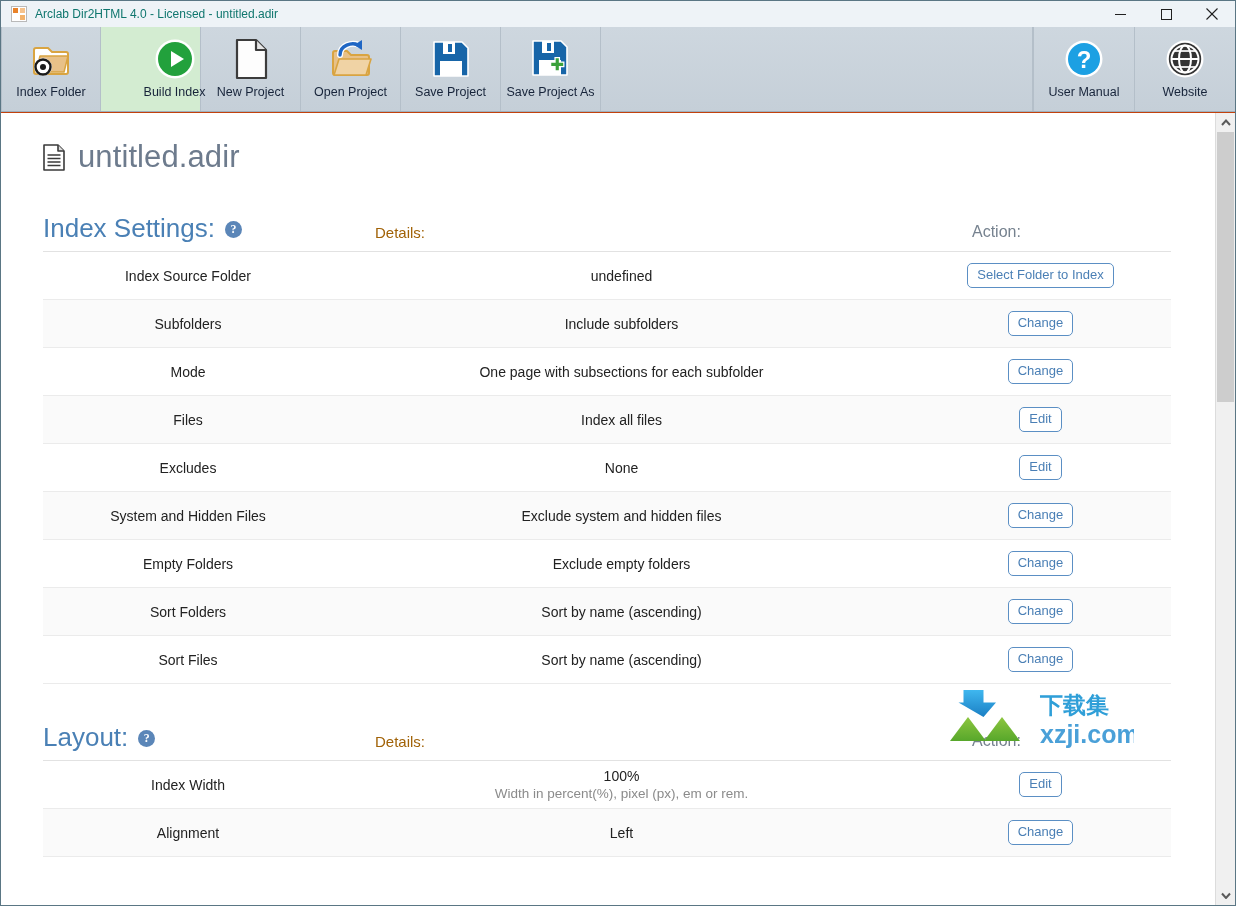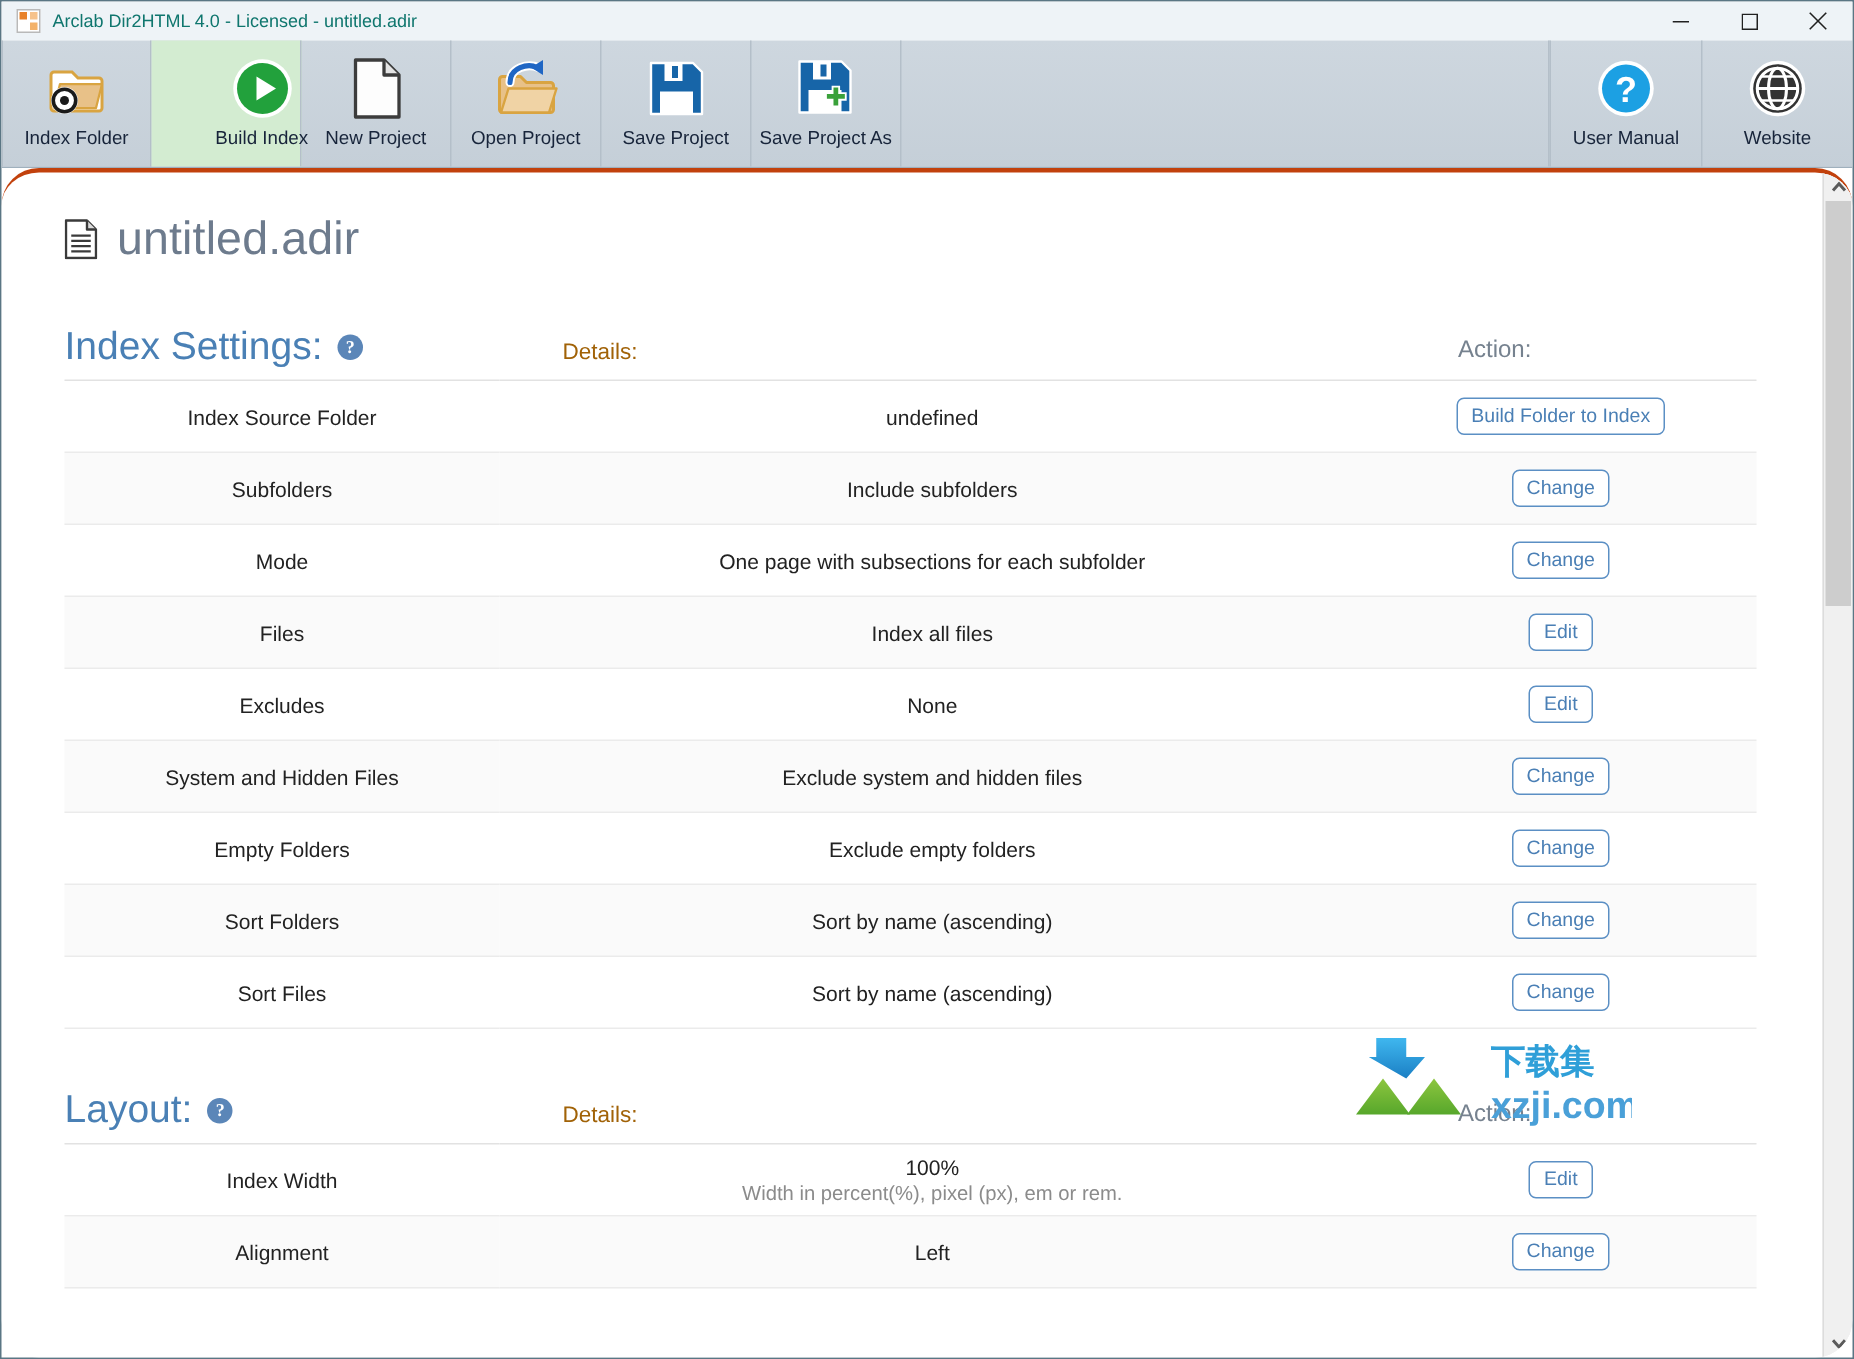--- a/index.html
+++ b/index.html
@@ -123,22 +123,21 @@
     display: flex;
   }
   .tb-right .tb-btn { width: 101px; border-right: none; border-left: 1px solid #b4bfc9;}
 
   
   .content-wrap {
     flex: 1 1 auto;
     display: flex;
     overflow: hidden;
     background: #ffffff;
-    border-top: 3px solid #c2410c;
-    border-radius: 25px;
+    border-top: 1px solid #c2410c;
   }
   .page {
     flex: 1 1 auto;
     overflow: hidden;
     position: relative;
     padding: 0 44px 0 42px;
     box-sizing: border-box;
   }
 
   .doc-title {
@@ -239,21 +238,21 @@
     padding: 4px 9px 5px 9px;
     font-family: "Liberation Sans", sans-serif;
     line-height: 1.1;
     cursor: pointer;
     white-space: nowrap;
   }
 
   
   .watermark {
     position: absolute;
-    left: 897px;
+    left: 943px;
     top: 568px;
     width: 190px;
     height: 72px;
     pointer-events: none;
   }
 
   
   .scrollbar {
     width: 19px;
     flex: 0 0 auto;
@@ -441,21 +440,21 @@
         <span class="help-dot">?</span>
         <span class="col-details-head">Details:</span>
         <span class="col-action-head">Action:</span>
       </div>
 
       <table class="settings">
         <tbody>
             <tr>
           <td class="c-name">Index Source Folder</td>
           <td class="c-detail detail-green">undefined</td>
-          <td class="c-action"><span class="btn">Build Folder to Index</span></td>
+          <td class="c-action"><span class="btn">Select Folder to Index</span></td>
         </tr>
         <tr>
           <td class="c-name">Subfolders</td>
           <td class="c-detail detail-green">Include subfolders</td>
           <td class="c-action"><span class="btn">Change</span></td>
         </tr>
         <tr>
           <td class="c-name">Mode</td>
           <td class="c-detail detail-green">One page with subsections for each subfolder</td>
           <td class="c-action"><span class="btn">Change</span></td>

